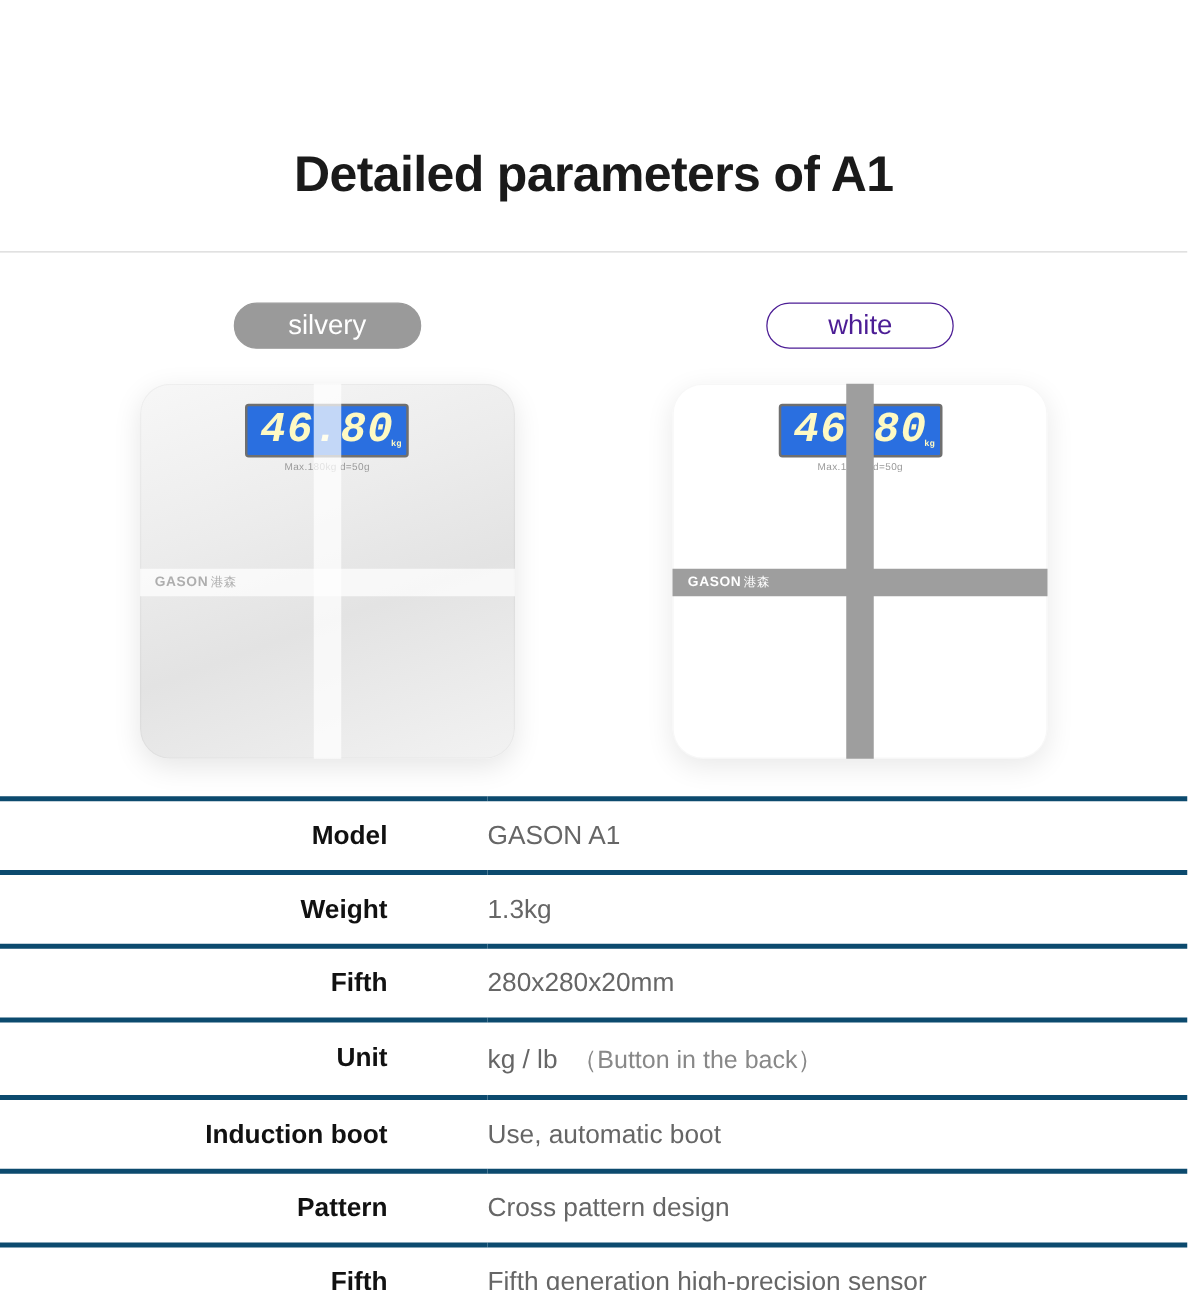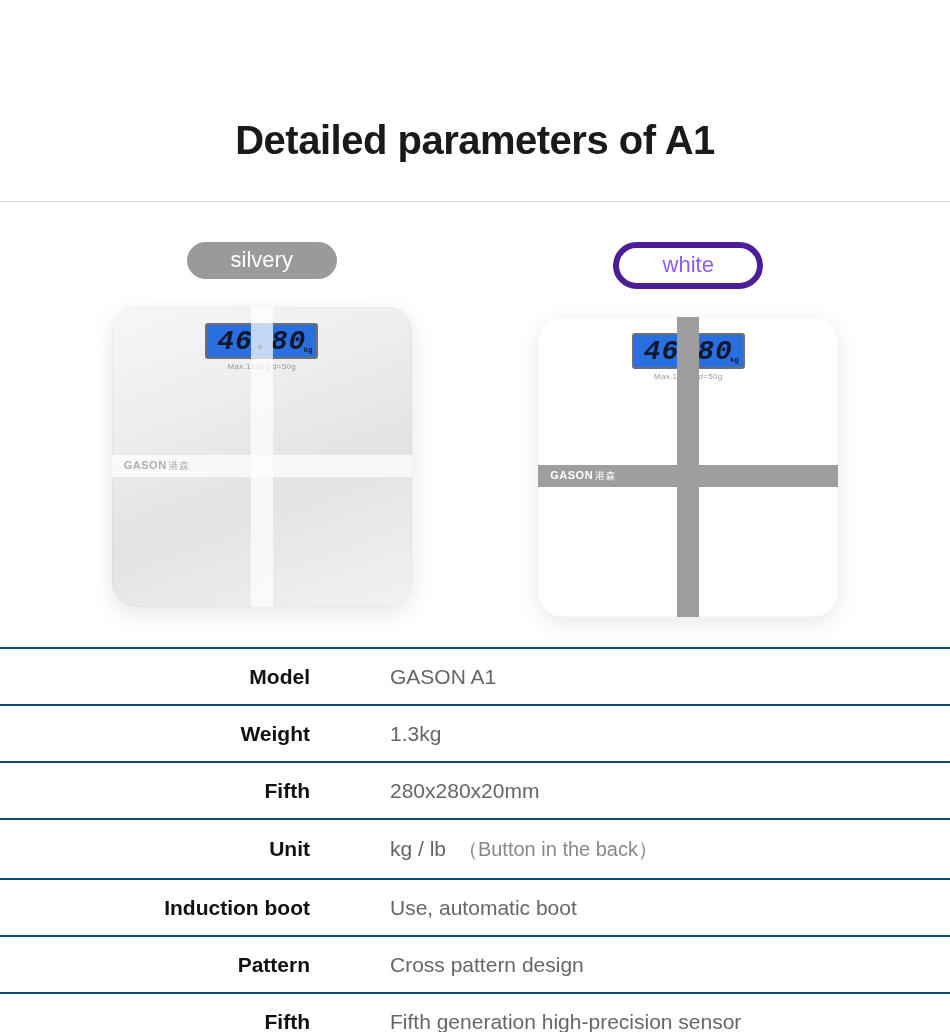--- a/index.html
+++ b/index.html
@@ -46,22 +46,22 @@
     margin-bottom: 28px;
     line-height: 1.3;
   }
   .pill-silvery {
     background: #9a9a9a;
     color: #fff;
     border: 1px solid #9a9a9a;
   }
   .pill-white {
     background: #fff;
-    color: #8b5cf6;
-    border: 6px solid #4c1d95;
+    color: #4c1d95;
+    border: 1px solid #4c1d95;
   }
   .scale {
     width: 300px;
     height: 300px;
     border-radius: 24px;
     position: relative;
     display: flex;
     flex-direction: column;
     align-items: center;
   }
@@ -74,25 +74,25 @@
     box-shadow: 0 6px 22px rgba(0,0,0,0.09), inset 0 0 0 1px rgba(0,0,0,0.03);
   }
   .lcd-wrap {
     margin-top: 16px;
     display: flex;
     flex-direction: column;
     align-items: center;
   }
   .lcd {
     background: #2a6fe0;
-    color: #0f172a;
+    color: #fef9c3;
     font-family: "DS-Digital","Courier New",monospace;
     font-weight: bold;
     letter-spacing: 1px;
-    font-size: 28px;
+    font-size: 34px;
     padding: 2px 10px 0 10px;
     border-radius: 3px;
     border: 2px solid #6f6f6f;
     line-height: 1.1;
     font-style: italic;
     position: relative;
   }
   .lcd::after {
     content: "kg";
     font-size: 7px;
@@ -138,21 +138,21 @@
     letter-spacing: 0.5px;
   }
   .brand .cn { font-weight: normal; font-size: 10px; margin-left: 2px; }
   .scale-silvery .brand { color: #aeaeae; }
   .scale-white  .brand { color: #fff; }
 
   .specs {
     width: 100%;
     border-collapse: collapse;
   }
-  .specs tr { border-top: 2px solid #0c4a6e; }
+  .specs tr { border-top: 4px solid #0c4a6e; }
   .specs td {
     padding: 16px 0 15px 0;
     font-size: 21px;
     vertical-align: middle;
   }
   .specs td.key {
     width: 390px;
     text-align: right;
     padding-right: 80px;
     font-weight: 700;

